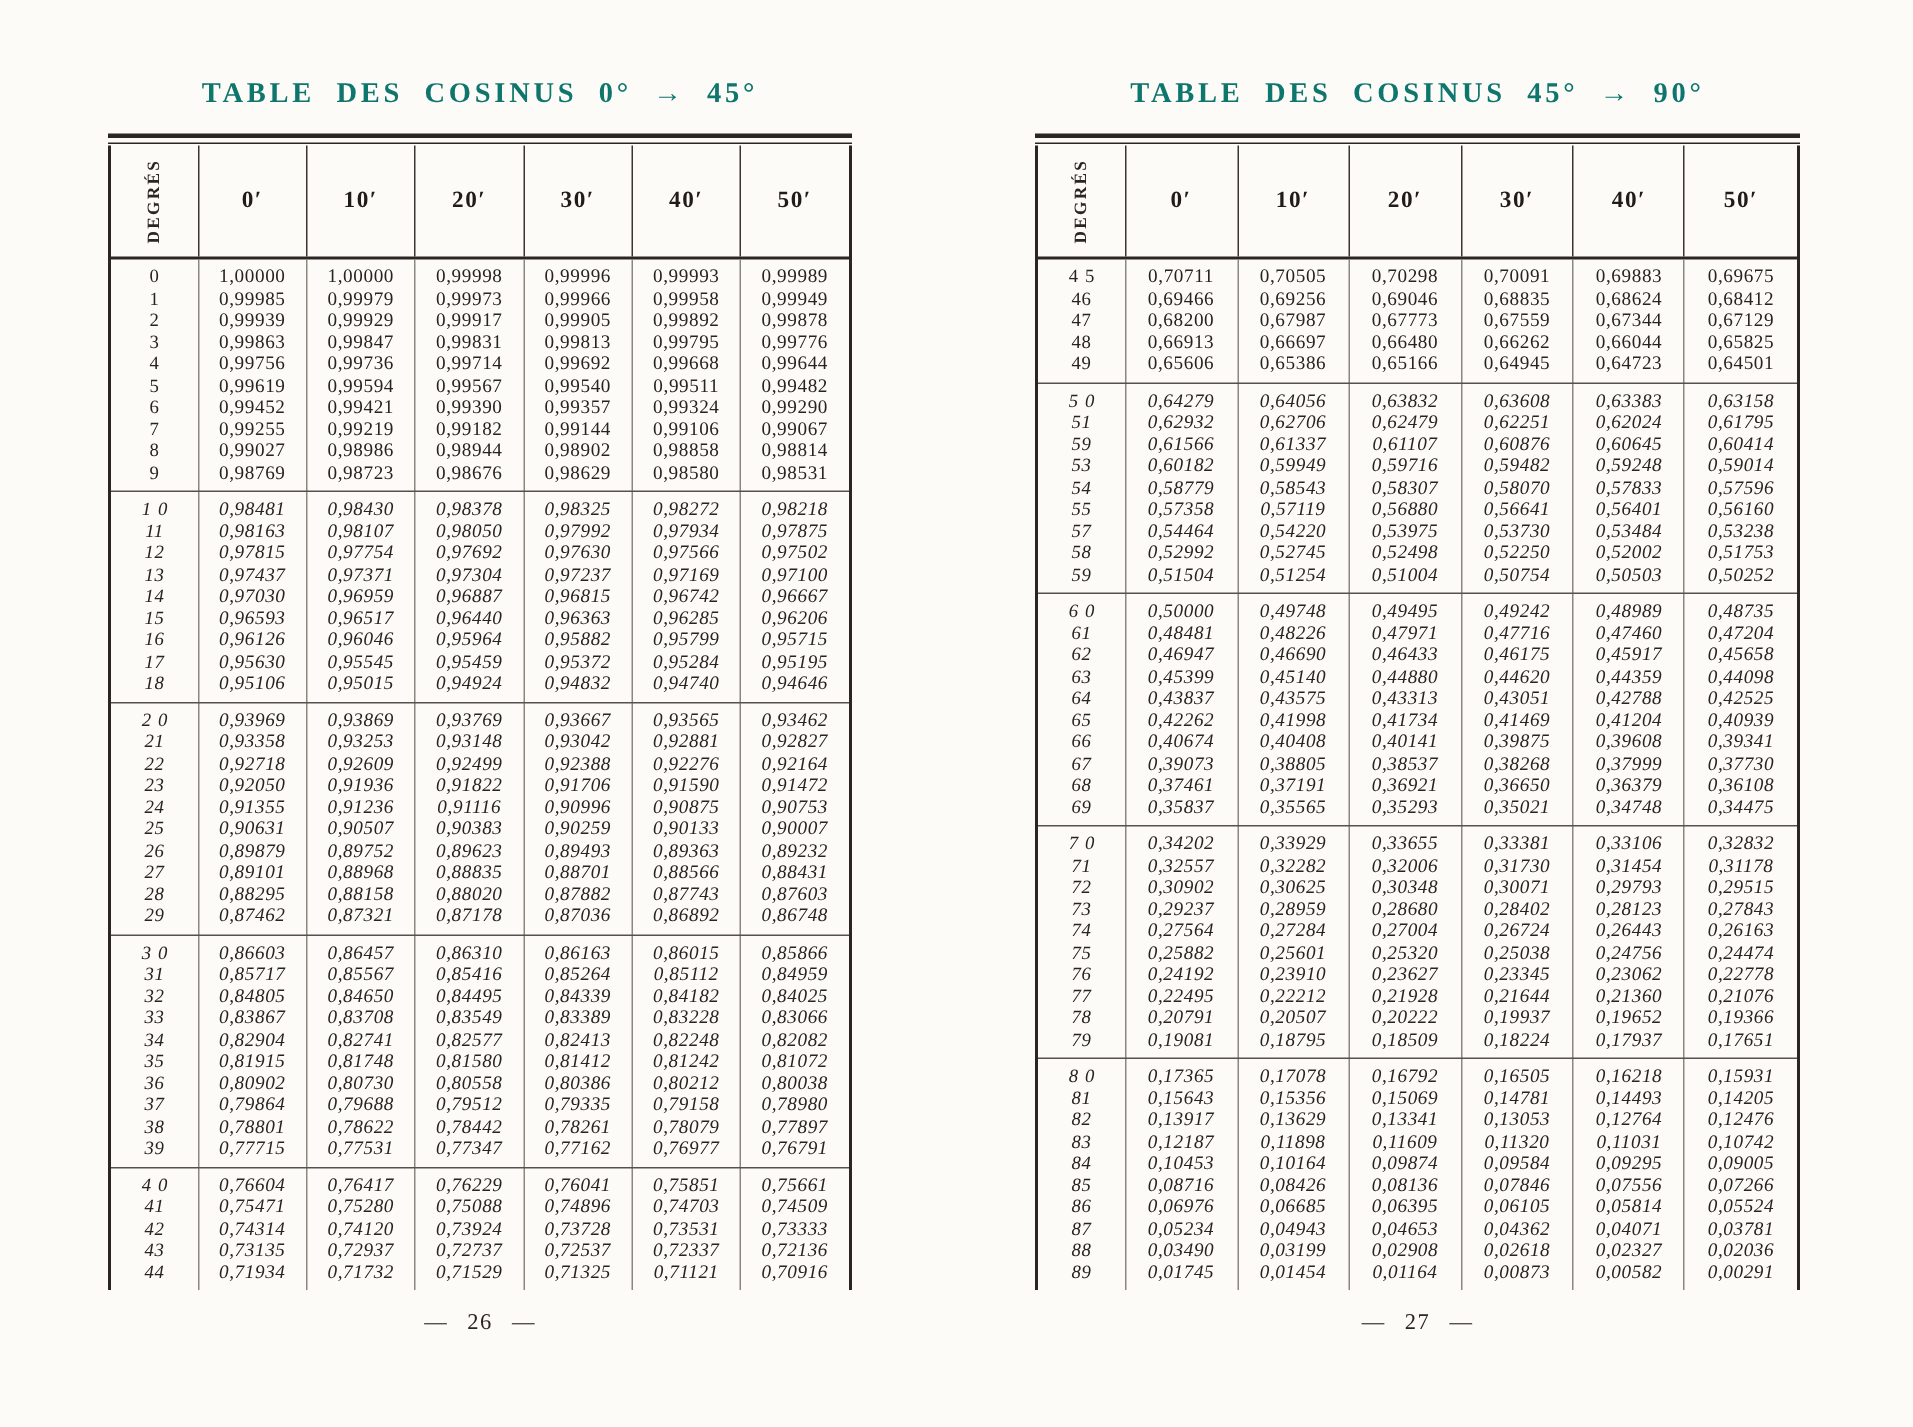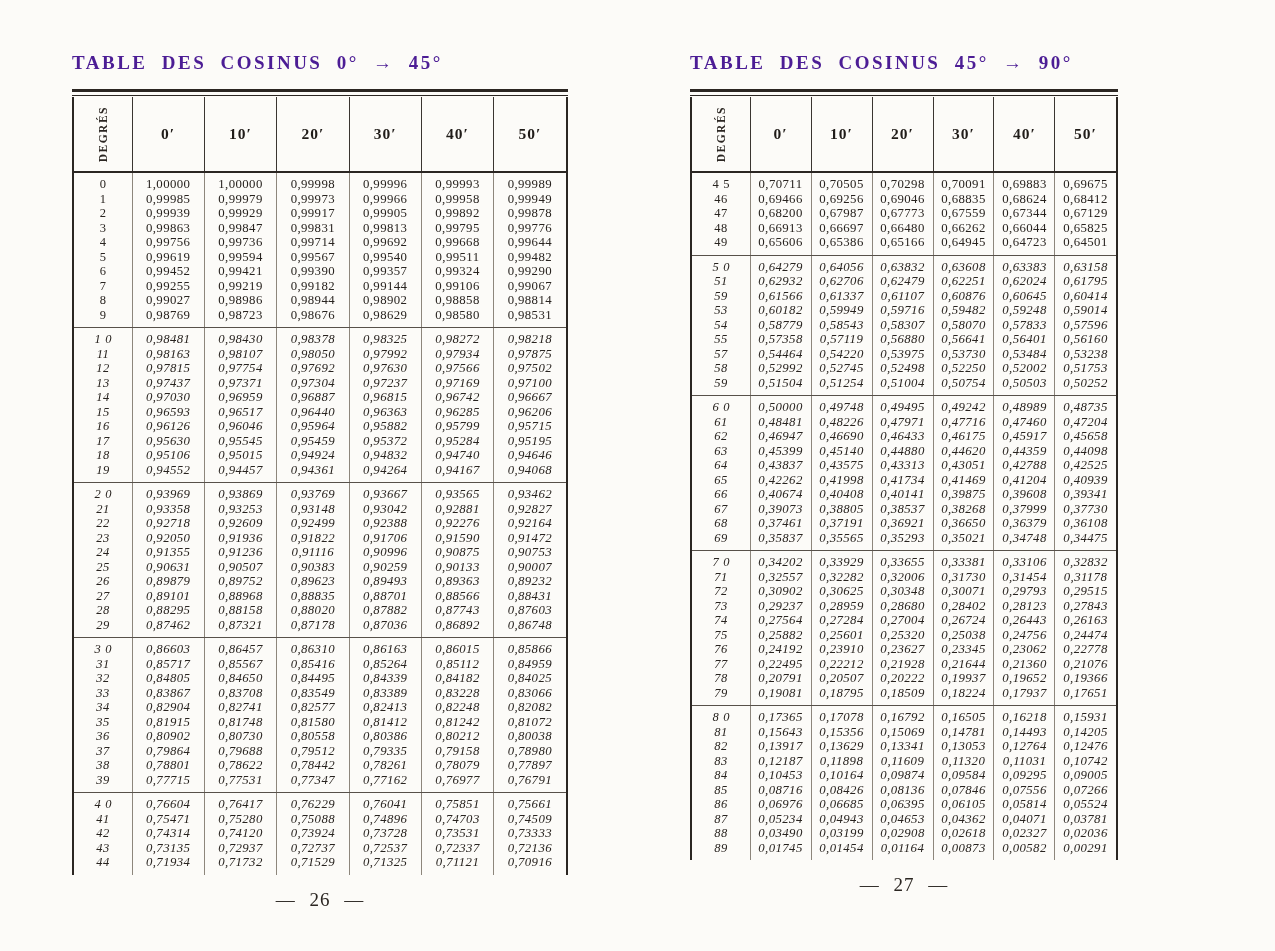--- a/index.html
+++ b/index.html
@@ -6,24 +6,24 @@
   body{
     width:1275px;height:951px;position:relative;
     background:#fcfbf8;
     font-family:"Liberation Serif","DejaVu Serif",serif;
     color:#272220;
     overflow:hidden;
   }
   .page{position:absolute;top:0;}
   .page-title{
     margin:52px 0 0 0;
-    text-align:left;
+    text-align:center;
     font-size:19px;font-weight:bold;
     letter-spacing:2.5px;word-spacing:7px;
-    color:#4c1d95;
+    color:#0f766e;
     white-space:nowrap;
   }
   .table{margin-top:15px;}
   .toprule{
     height:3px;
     border-top:3px solid #2b2622;
     border-bottom:1px solid #2b2622;
   }
   .inner{
     margin-top:1px;
@@ -86,21 +86,21 @@
     text-align:center;
     font-size:12.8px;
     letter-spacing:0.4px;
     color:#28231f;
   }
   .deg{font-size:12.5px;}
   .gstart{letter-spacing:4.5px;text-indent:4.5px;}
   .pagenum{
     margin-top:14px;
     text-align:center;
-    font-size:19px;
+    font-size:15px;
     letter-spacing:1px;word-spacing:8px;
     color:#2b2622;
   }
 </style>
 </head>
 <body>
 
 <section class="page" style="left:72px;width:496px;">
   <h1 class="page-title">TABLE DES COSINUS 0° → 45°</h1>
   <div class="table">
@@ -283,29 +283,20 @@
             </div>
             <div class="row">
               <div class="cell deg">18</div>
               <div class="cell val">0,95106</div>
               <div class="cell val">0,95015</div>
               <div class="cell val">0,94924</div>
               <div class="cell val">0,94832</div>
               <div class="cell val">0,94740</div>
               <div class="cell val">0,94646</div>
             </div>
-            <div class="row">
-              <div class="cell deg">19</div>
-              <div class="cell val">0,94552</div>
-              <div class="cell val">0,94457</div>
-              <div class="cell val">0,94361</div>
-              <div class="cell val">0,94264</div>
-              <div class="cell val">0,94167</div>
-              <div class="cell val">0,94068</div>
-            </div>
           </div>
           <div class="group">
             <div class="row">
               <div class="cell deg gstart">20</div>
               <div class="cell val">0,93969</div>
               <div class="cell val">0,93869</div>
               <div class="cell val">0,93769</div>
               <div class="cell val">0,93667</div>
               <div class="cell val">0,93565</div>
               <div class="cell val">0,93462</div>
@@ -530,21 +521,21 @@
               <div class="cell val">0,71121</div>
               <div class="cell val">0,70916</div>
             </div>
           </div>
         </div>
     </div>
   </div>
   <div class="pagenum">— 26 —</div>
 </section>
 
-<section class="page" style="left:690px;width:428px;">
+<section class="page" style="left:690px;width:510px;">
   <h1 class="page-title">TABLE DES COSINUS 45° → 90°</h1>
   <div class="table">
     <div class="toprule"></div>
     <div class="inner">
       <div class="header">
         <div class="hdeg">DEGRÉS</div>
       <div class="hcol">0′</div>
           <div class="hcol">10′</div>
           <div class="hcol">20′</div>
           <div class="hcol">30′</div>

